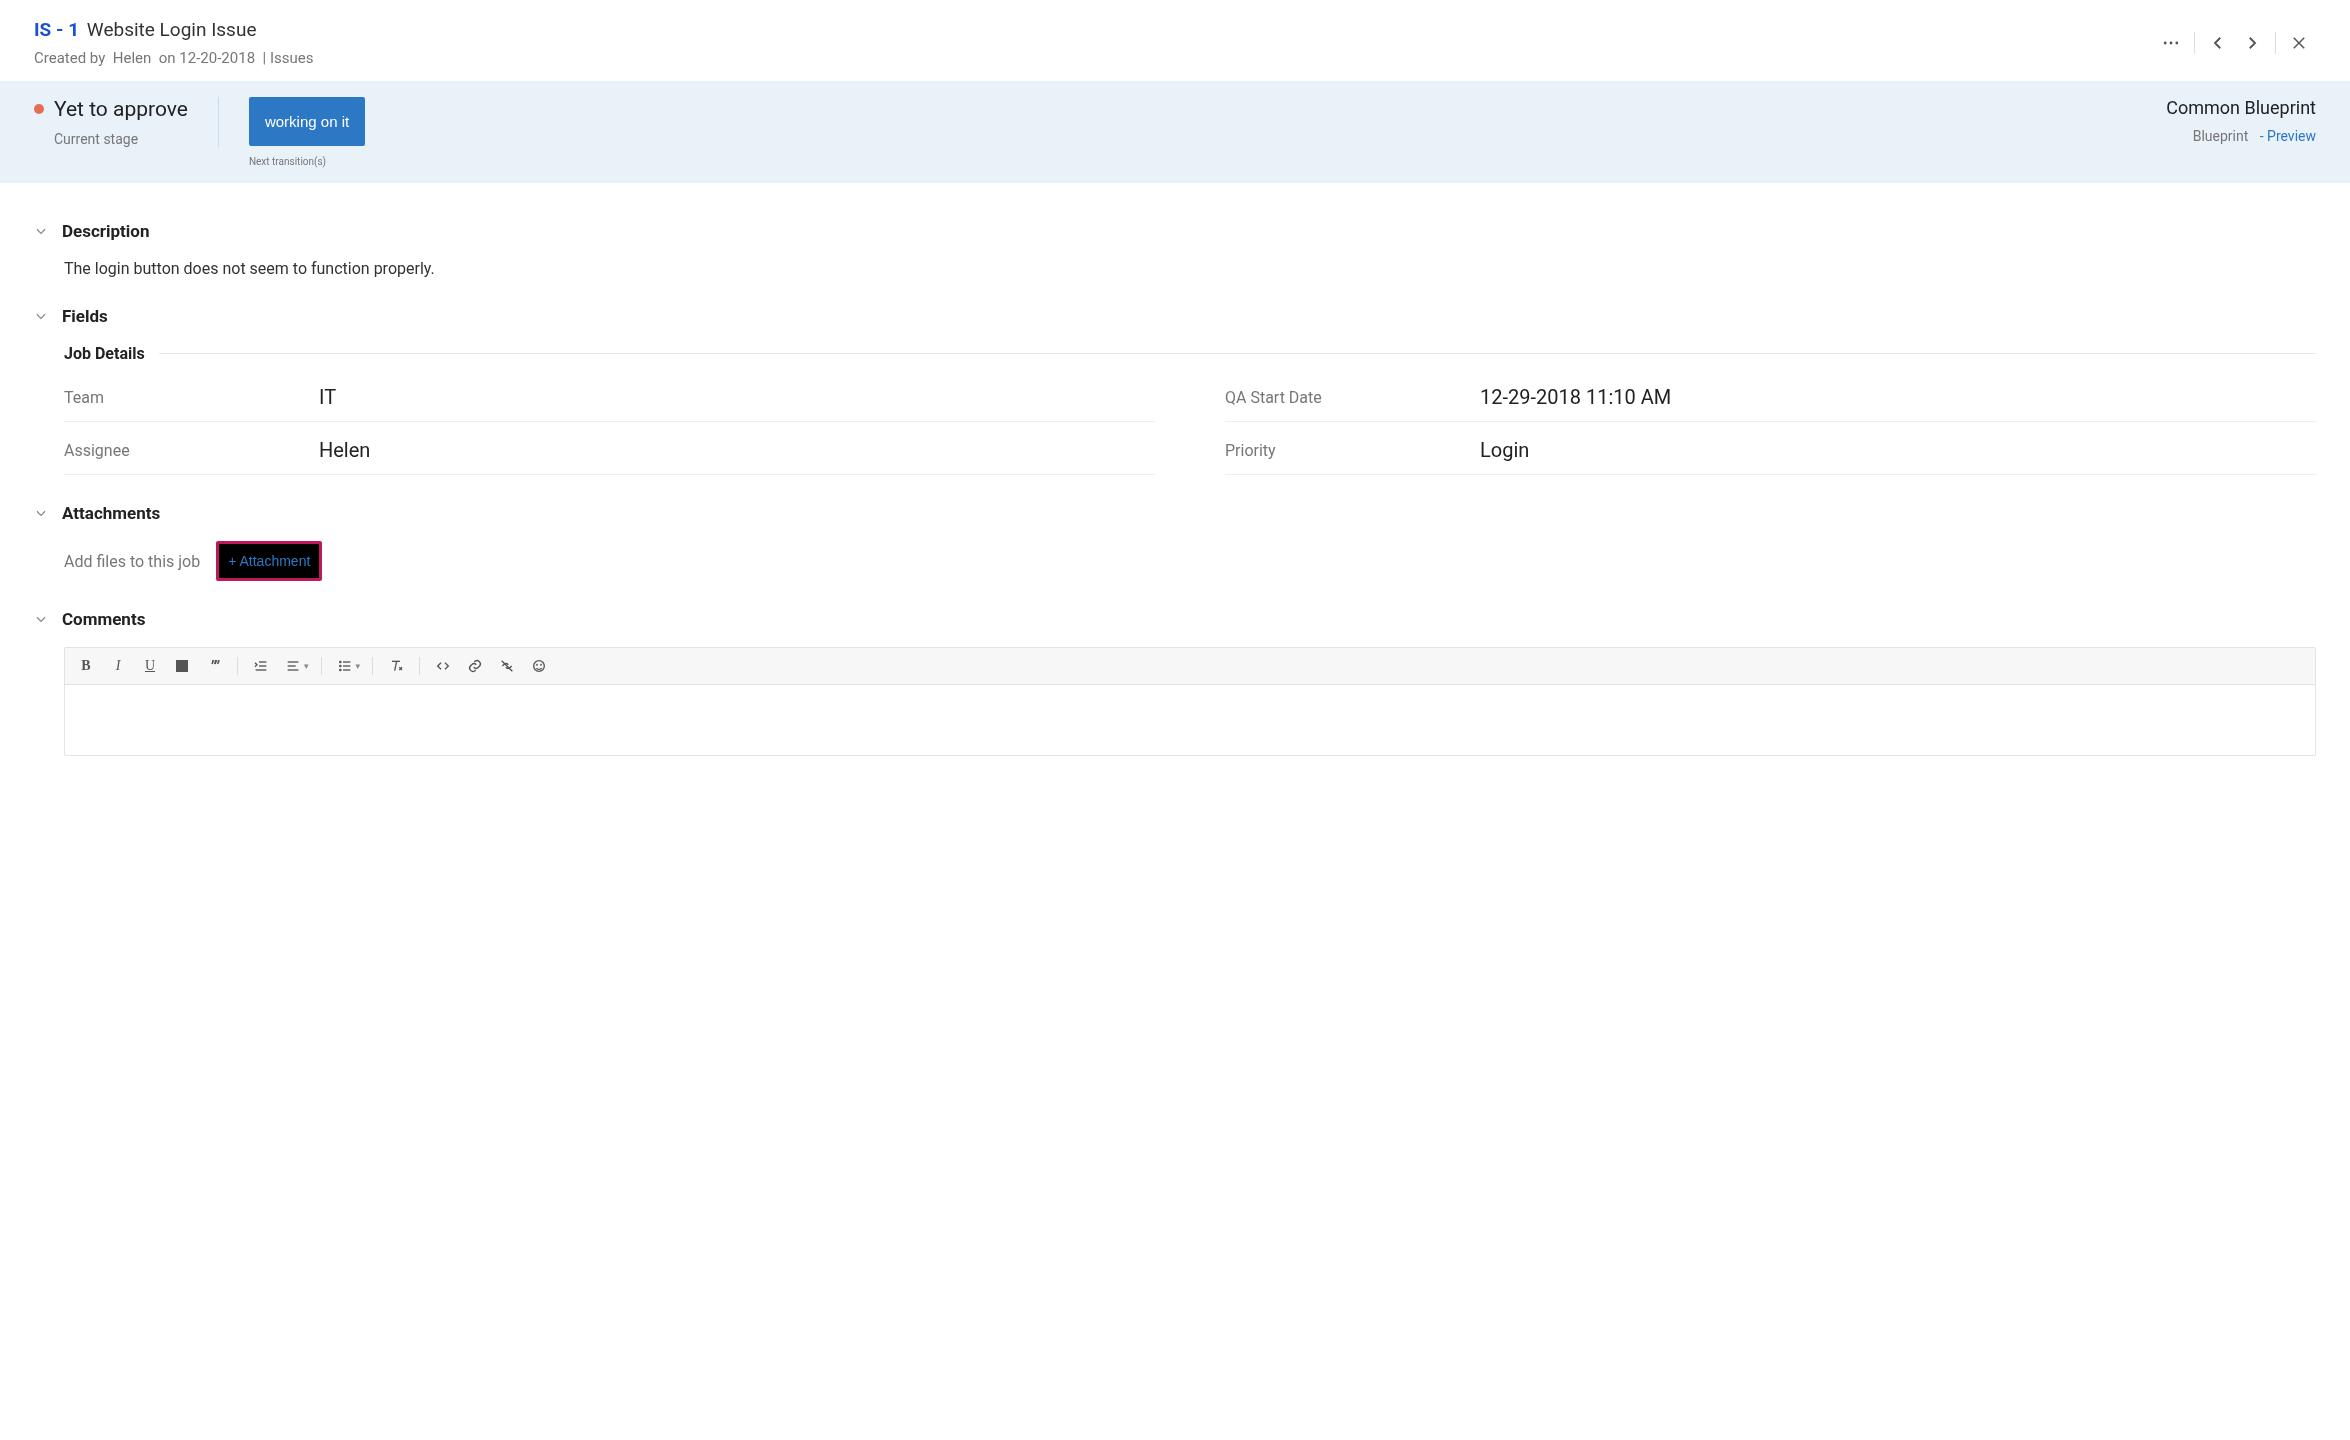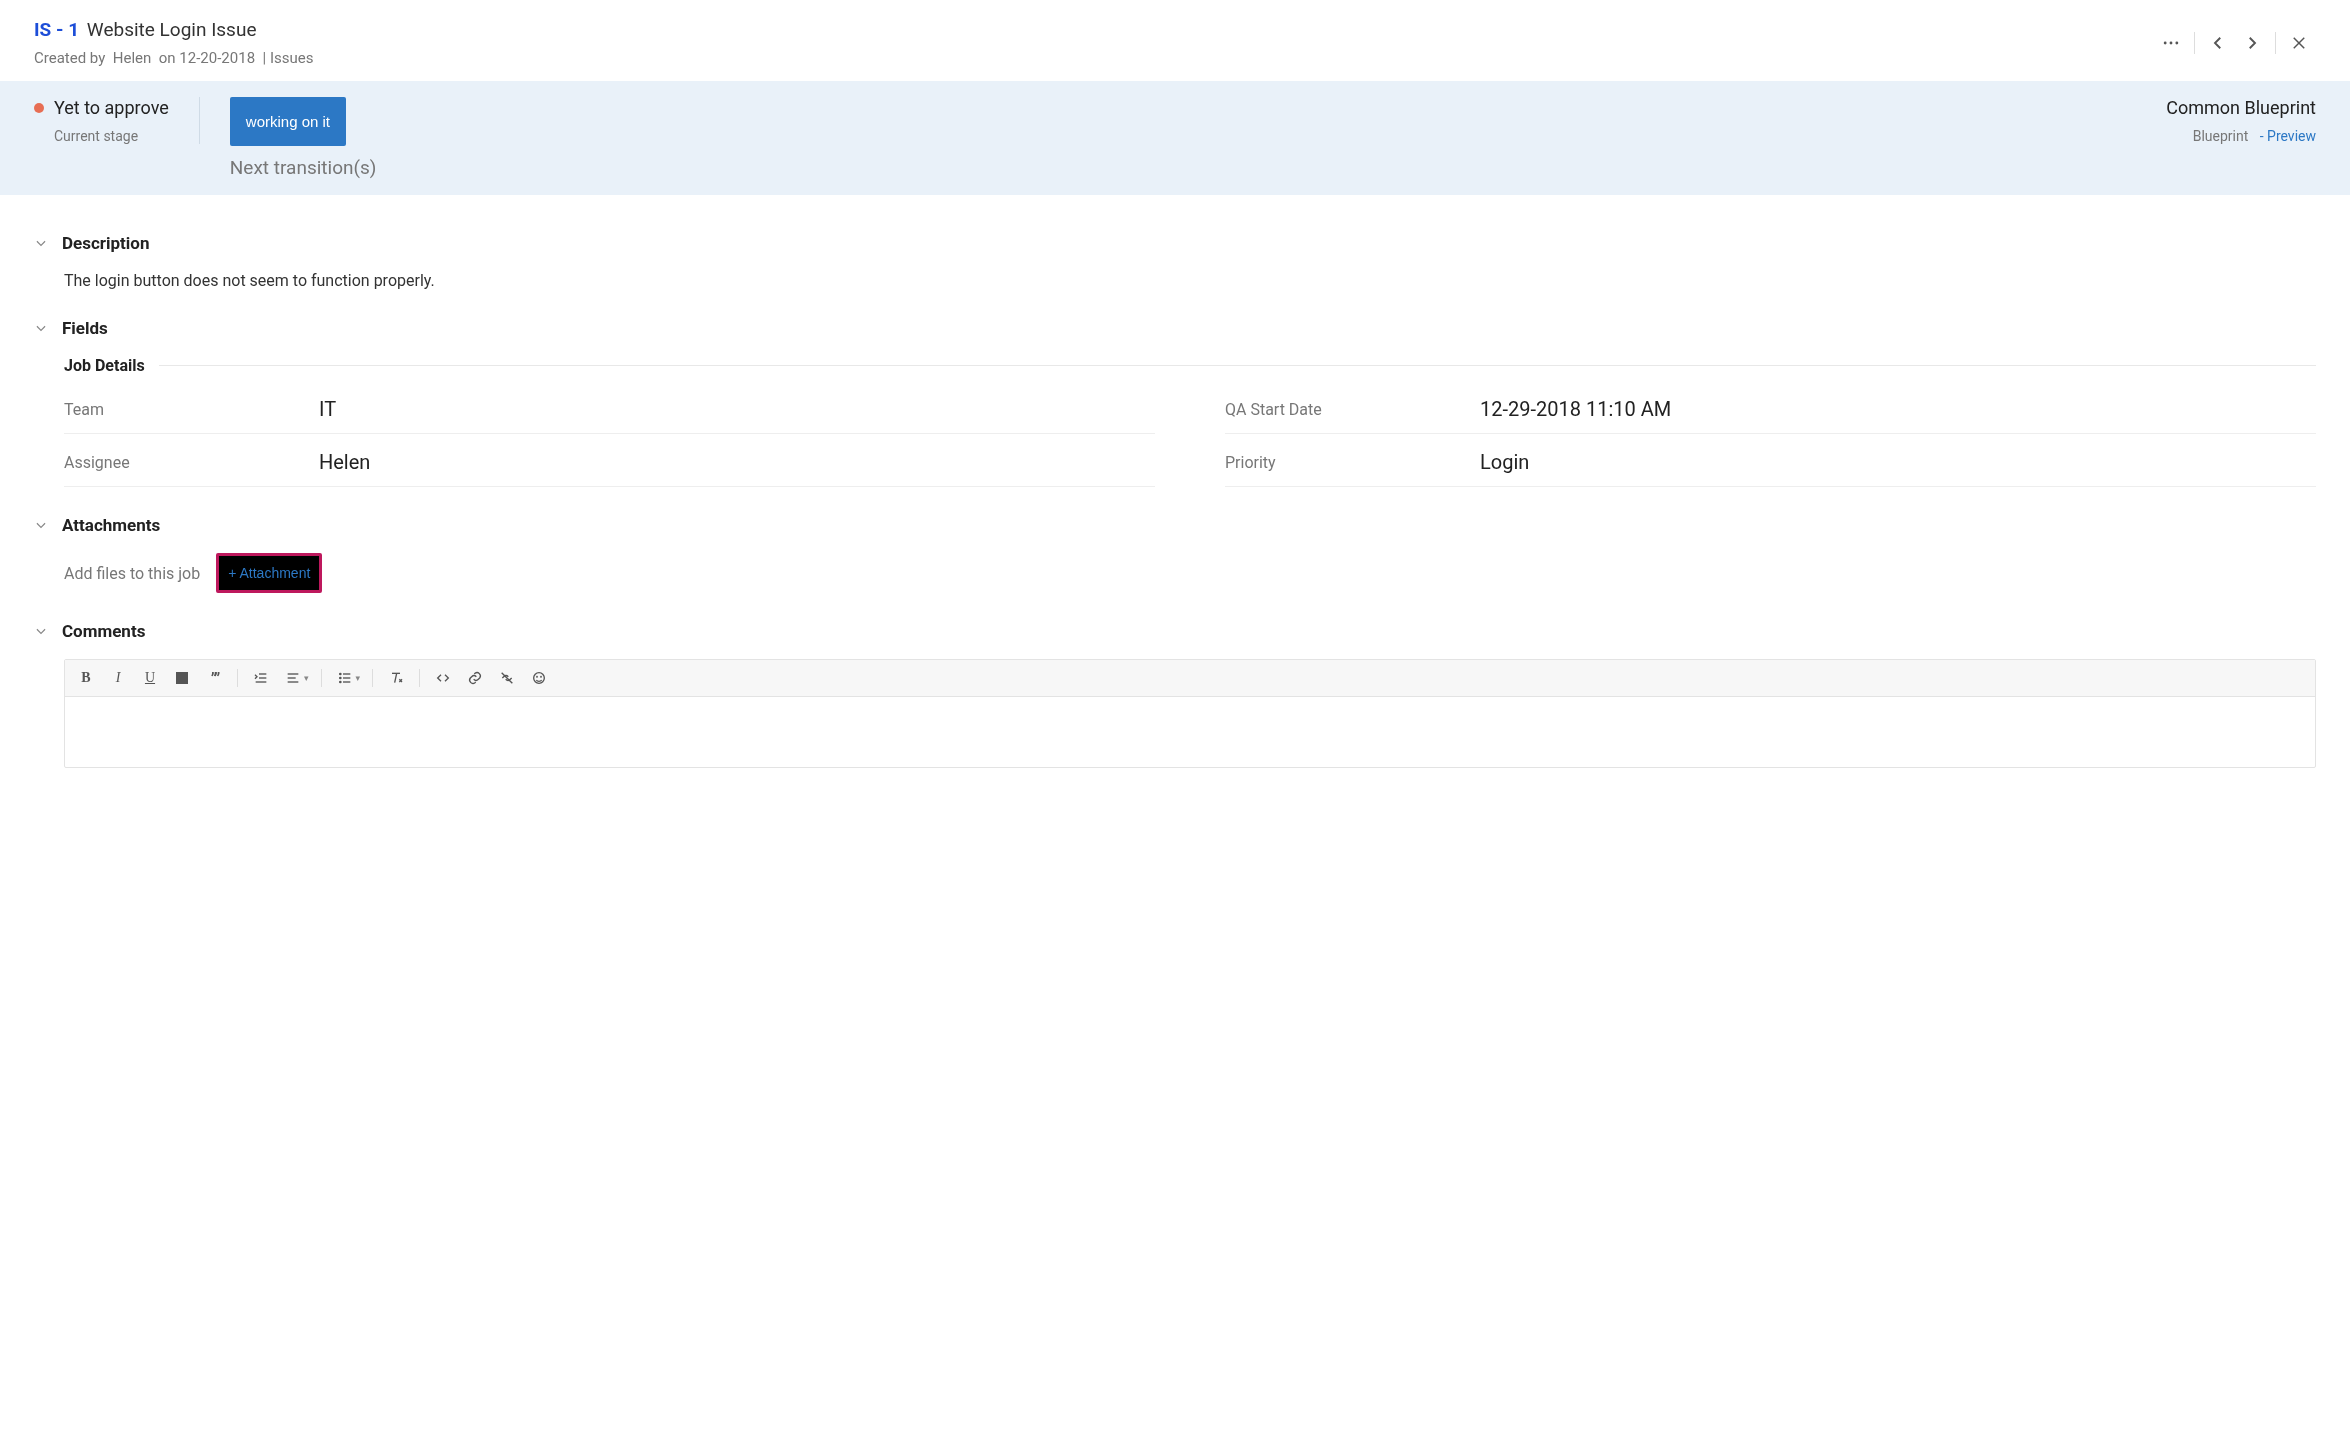--- a/index.html
+++ b/index.html
@@ -65,21 +65,21 @@
       display: flex;
       flex-direction: column;
       padding-right: 30px;
       border-right: 1px solid #cfdbe6;
       margin-right: 30px;
     }
     .stage-row {
       display: flex;
       align-items: center;
       gap: 10px;
-      font-size: 18px;
+      font-size: 21px;
       color: #222;
     }
     .status-dot {
       width: 10px;
       height: 10px;
       border-radius: 50%;
       background: #e76e54;
     }
     .stage-sub {
       font-size: 14px;
@@ -95,21 +95,21 @@
       background: #2c78c5;
       color: #fff;
       border: none;
       padding: 16px 16px;
       font-size: 15px;
       border-radius: 2px;
       cursor: pointer;
       align-self: flex-start;
     }
     .transition-sub {
-      font-size: 19px;
+      font-size: 10px;
       color: #777;
       margin-top: 10px;
     }
     .blueprint-block {
       margin-left: auto;
       text-align: right;
     }
     .bp-title {
       font-size: 18px;
       color: #222;

